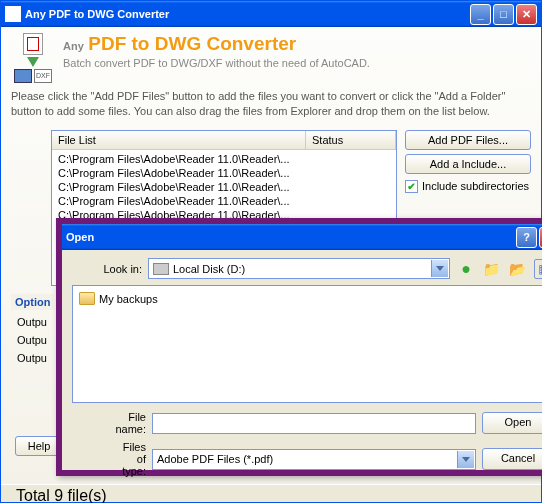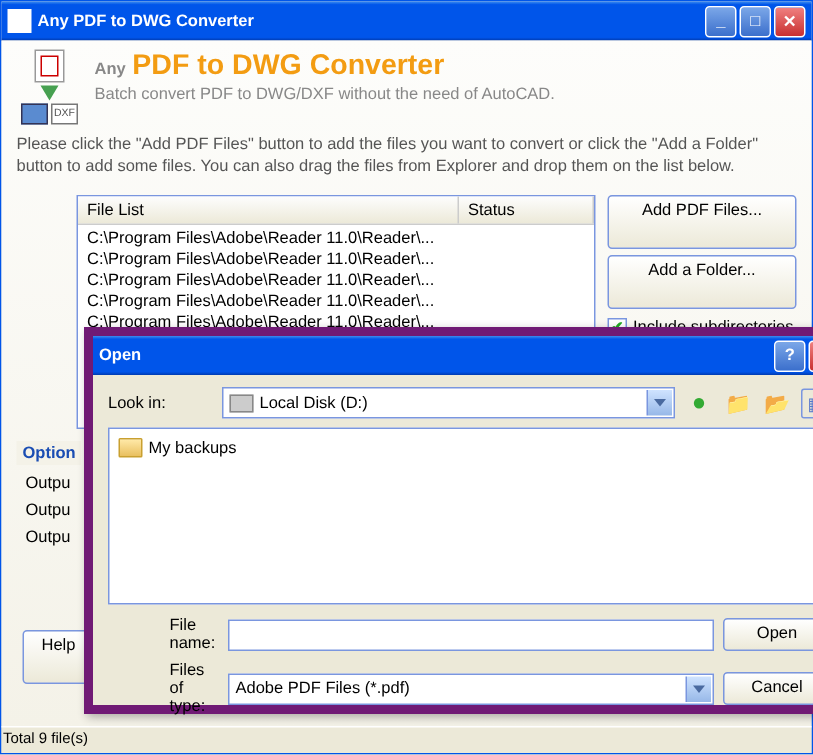--- a/index.html
+++ b/index.html
@@ -31,38 +31,38 @@
   .mid-row { display:flex; gap:8px;margin-left:40px;}
   .list-box { flex:1; border:1px solid #7a96df; background:#fff; height: 156px; }
   .list-head { display:flex; border-bottom:1px solid #ccc; background:linear-gradient(#fdfdfd,#ece9d8);}
   .list-head div { padding:3px 6px; border-right:1px solid #ccc;}
   .list-head .c1{ flex:1;}
   .list-head .c2{ width:90px;}
   .list-body { padding: 2px 4px;}
   .list-body div { padding:1px 2px; white-space:nowrap; overflow:hidden;}
   
   .side-buttons { width:126px; display:flex; flex-direction:column; gap:4px;}
-  .xp-btn { background:linear-gradient(#fff,#ece9d8); border:1px solid #7a96df; border-radius:3px; padding:3px 6px; text-align:center; cursor:pointer; height:36px;}
+  .xp-btn { background:linear-gradient(#fff,#ece9d8); border:1px solid #7a96df; border-radius:3px; padding:3px 6px; text-align:center; cursor:pointer; height:20px;}
   .chk-row { display:flex; align-items:center; gap:4px; margin-top:2px;}
   .chk { width:13px; height:13px; border:1px solid #7a96df; background:#fff; display:flex; align-items:center; justify-content:center; color:#2a2; font-weight:bold; font-size:10px;}
   
   .bottom-area { margin-top: 8px;}
   .options-label { color:#1a4db3; background: #f4f2e8; padding:2px 4px; display:inline-block;font-weight:bold;}
   .out-row { margin-top:6px; padding-left:6px;}
   .link { color:#0645ad; text-decoration:underline;}
   
-  .status-bar { height:18px; background:#ece9d8; border-top:1px solid #fff; padding:2px 1px; font-size:10px; position:absolute; bottom:0; left:0; right:0;}
+  .status-bar { height:18px; background:#ece9d8; border-top:1px solid #fff; padding:2px 15px; font-size:16px; position:absolute; bottom:0; left:0; right:0;}
 
   
   .dialog { position:absolute; left:56px; top:218px; width:514px; height:258px; border:6px solid #701a75; background:#ece9d8; box-shadow: 2px 2px 6px rgba(0,0,0,0.3); z-index:10;}
   .dialog .titlebar { background: linear-gradient(to bottom, #3c8cf0 0%, #0055ea 8%, #0055ea 92%, #003bb0 100%);}
   .dialog .help-btn { background: linear-gradient(to bottom, #7ba7e8, #3b6fcc);}
   .dialog-body { padding:8px 10px; height: calc(100% - 26px);}
   .dlg-row { display:flex; align-items:center; gap:6px; margin-bottom:6px;}
-  .dlg-row .lbl { width:70px;}
+  .dlg-row .lbl { width:70px;text-align:right;}
   .combo { flex:1; height:21px; border:1px solid #7a96df; background:#fff; display:flex; align-items:center; padding:0 4px; position:relative;}
   .combo .drive-ico{width:16px;height:12px;background:#ccc;border:1px solid #888;margin-right:4px;}
   .combo .dd { position:absolute; right:1px; top:1px; bottom:1px; width:17px; background:linear-gradient(#cfe3ff,#97b8e8); border-left:1px solid #7a96df; display:flex;align-items:center;justify-content:center;}
   .combo .dd::after{content:"";border-left:4px solid transparent;border-right:4px solid transparent;border-top:5px solid #4a6aa0;}
   .nav-icons { display:flex; gap:6px; align-items:center;}
   .nav-ico { width:20px; height:20px; display:flex; align-items:center; justify-content:center; border-radius:2px;}
   .ico-back{color:#3a3;font-size:16px;}
   .ico-up{color:#d4a030;font-size:14px;}
   .ico-new{color:#d4a030;font-size:14px;}
   .ico-view{color:#5577cc;font-size:12px;border:1px solid #7a96df;padding:1px 3px;position:relative;}
@@ -122,21 +122,21 @@
           <div>C:\Program Files\Adobe\Reader 11.0\Reader\...</div>
           <div>C:\Program Files\Adobe\Reader 11.0\Reader\...</div>
           <div>C:\Program Files\Adobe\Reader 11.0\Reader\...</div>
           <div>C:\Program Files\Adobe\Reader 11.0\Reader\...</div>
           <div>C:\Program Files\Adobe\Reader 11.0\Reader\...</div>
           <div>C:\Program Files\Adobe\Reader 11.0\Reader\...</div>
         </div>
       </div>
       <div class="side-buttons">
         <div class="xp-btn">Add PDF Files...</div>
-        <div class="xp-btn">Add a Folder...</div>
+        <div class="xp-btn">Add a Include...</div>
         <div class="chk-row">
           <div class="chk">✔</div>
           <span>Include subdirectories</span>
         </div>
       </div>
     </div>
 
     <div class="bottom-area">
       <span class="options-label">Option</span>
       <div class="out-row">Outpu</div>

